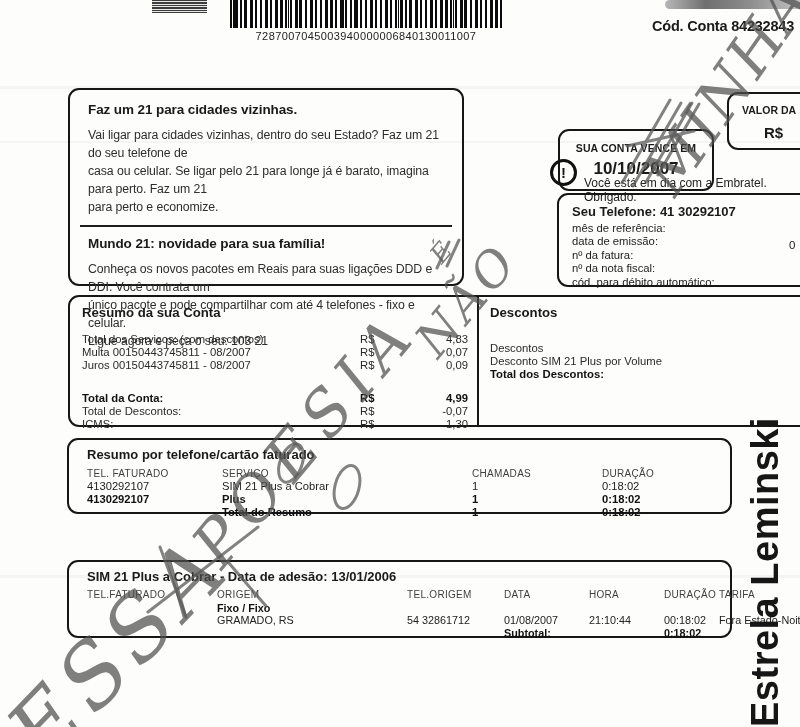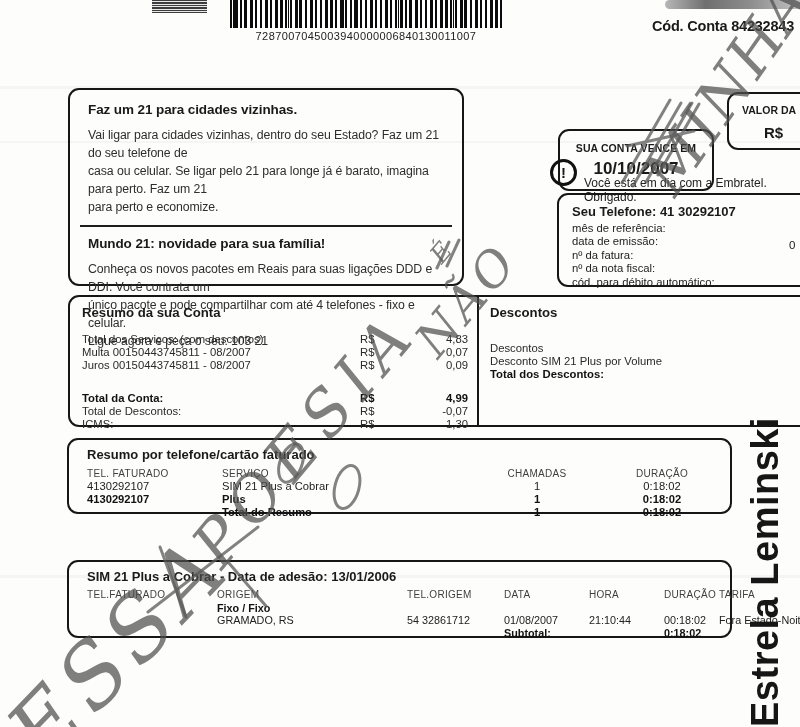--- a/index.html
+++ b/index.html
@@ -56,21 +56,21 @@
   .acc-row.total{font-weight:bold;color:#111;margin-top:20px;}
   .discounts-pane{position:absolute;left:420px;top:8px;}
   .discounts-title{font-size:13.2px;font-weight:bold;}
   .discount-line{font-size:11.3px;line-height:13px;color:#2a2a2a;}
   .discounts-lines{margin-top:22px;}
   .discounts-total{font-weight:bold;color:#111;}
   
   .telsum-box{left:67px;top:438px;width:665px;height:76px;padding:7px 0 0 18px;box-sizing:border-box;}
   .telsum-title{font-size:13px;font-weight:bold;margin-bottom:5px;}
   .tgrid{display:grid;grid-template-columns:135px 250px 130px 120px;font-size:11.2px;line-height:13px;color:#222;}
-  .tgrid .r{text-align:center;}
+  .tgrid .r{text-align:left;}
   .tgrid.hdr{font-size:10px;color:#3f3f3f;letter-spacing:.3px;}
   .tgrid.bold{font-weight:bold;color:#111;}
   
   .sim-box{left:67px;top:527px;width:665px;height:78px;padding:7px 0 0 18px;box-sizing:border-box;margin-top:33px;}
   .sim-title{font-size:13px;font-weight:bold;margin-bottom:5px;}
   .sgrid{display:grid;grid-template-columns:130px 190px 97px 85px 75px 55px auto;font-size:10.8px;line-height:12.6px;color:#222;}
   .sgrid.hdr{font-size:10px;color:#3f3f3f;letter-spacing:.3px;}
   .sgrid .b{font-weight:bold;color:#111;}
   .sgrid .nowrap{white-space:nowrap;}
   

